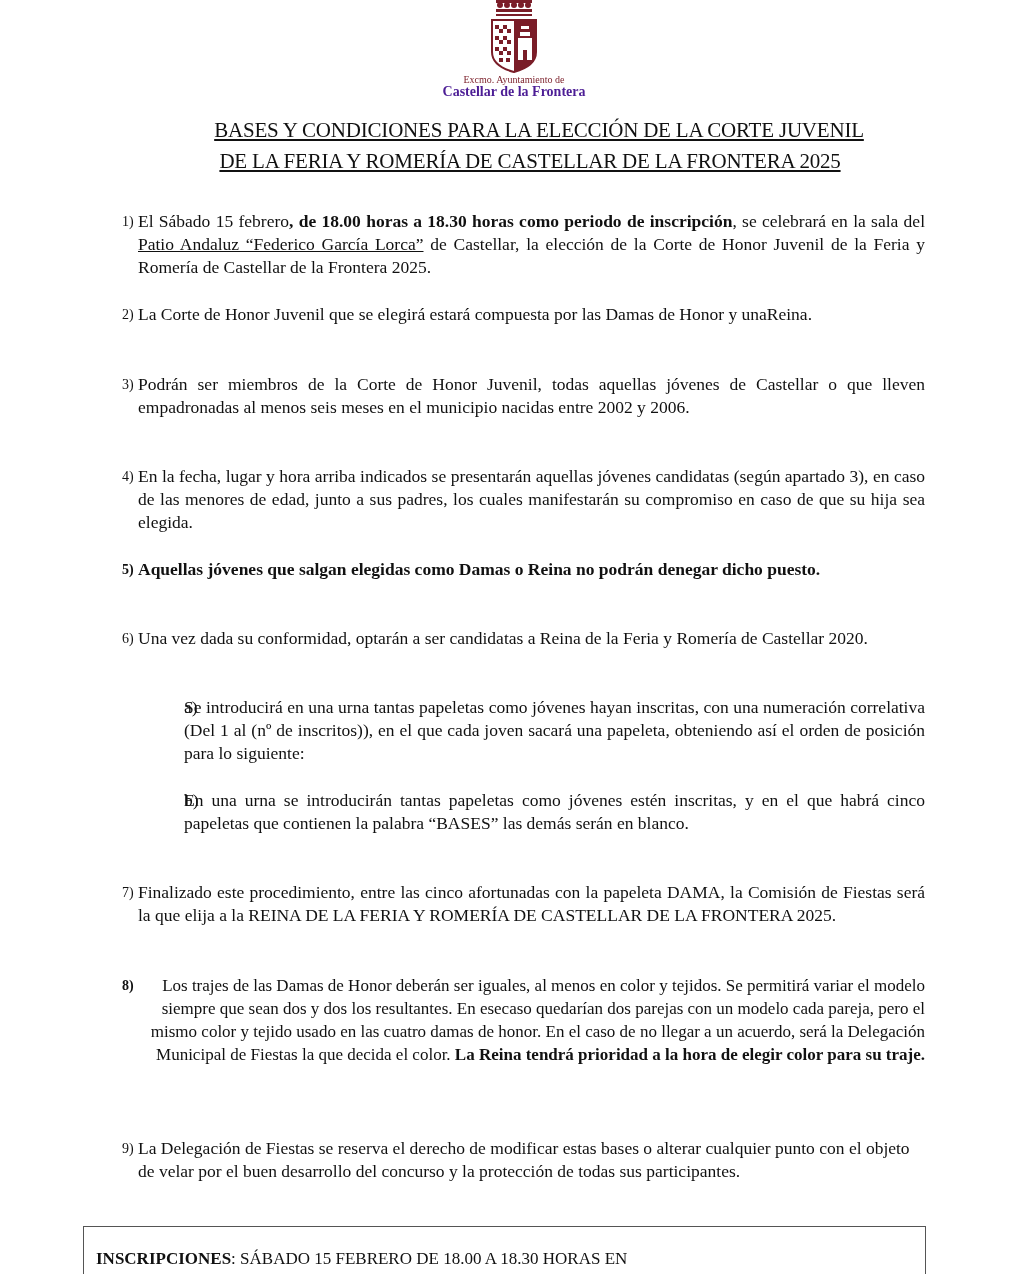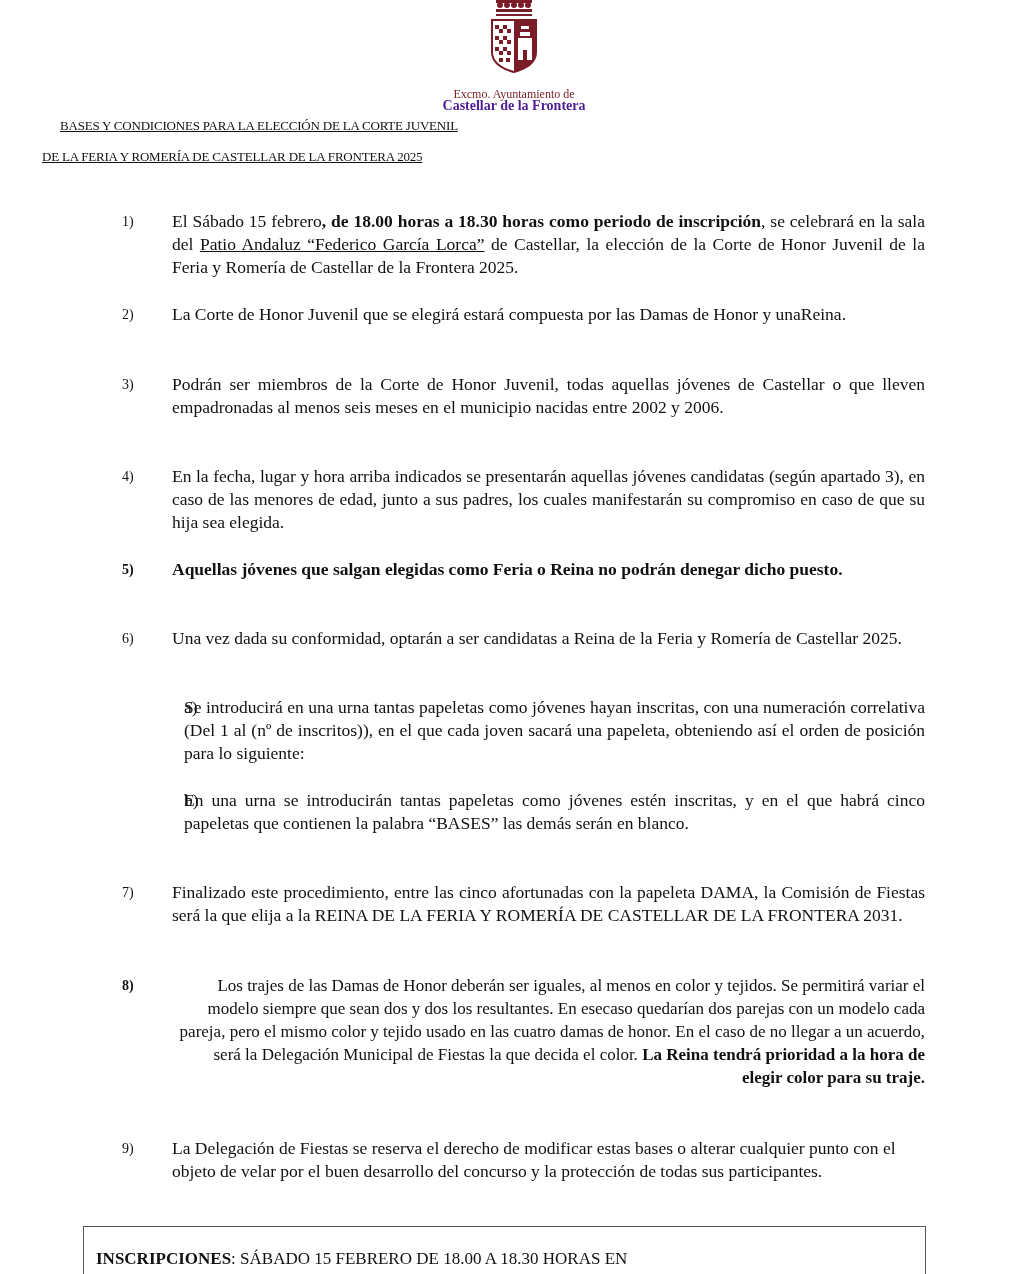--- a/index.html
+++ b/index.html
@@ -3,30 +3,30 @@
 <meta charset="utf-8">
 <style>
   html, body { margin: 0; padding: 0; background: #ffffff; }
   body {
     width: 1018px; height: 1274px; overflow: hidden; position: relative;
     font-family: "Liberation Serif", "DejaVu Serif", serif;
     color: #111;
   }
   .logo { position: absolute; left: 438px; top: 0; width: 152px; height: 100px; text-align: center; }
   .logo svg { display: block; margin: 0 auto; }
-  .logo .sub { font-size: 12px; color: #7a1d28; margin-top: 16px; line-height: 8px; }
+  .logo .sub { font-size: 10px; color: #7a1d28; margin-top: 2px; line-height: 8px; }
   .logo .name { font-size: 14px; font-weight: bold; color: #4c1d95; line-height: 15px; }
 
-  .title { position: absolute; left: 0; width: 1018px; text-align: left; font-size: 13px; text-decoration: underline; letter-spacing: -0.2px; }
+  .title { position: absolute; left: 0; width: 1018px; text-align: center; font-size: 21px; text-decoration: underline; letter-spacing: -0.2px; }
   .title.t1 { top: 118px; padding-left: 60px; box-sizing: border-box; width: 1018px; }
   .title.t2 { top: 149px; padding-left: 42px; box-sizing: border-box; }
 
   .item { position: absolute; left: 122px; width: 803px; font-size: 17.5px; line-height: 23px; }
   .item .num { position: absolute; left: 0; top: 0; font-size: 14px; width: 26px; }
-  .item .txt { margin-left: 50px; text-align: justify; }
+  .item .txt { margin-left: 16px; text-align: justify; }
   .item.bold .txt { font-weight: bold; }
   .sub-item { position: absolute; left: 184px; width: 741px; font-size: 17.5px; line-height: 23px; }
   .sub-item .num { position: absolute; left: 0; top: 0; }
   .sub-item .txt { text-align: justify; }
   .u { text-decoration: underline; }
   b { font-weight: bold; }
   .item8 .txt { text-align: right; font-size: 17px; }
 
   .box {
     position: absolute; left: 83px; top: 1226px; width: 843px; height: 60px;
@@ -96,41 +96,41 @@
   <div class="txt">Podrán ser miembros de la Corte de Honor Juvenil, todas aquellas jóvenes de Castellar o que lleven empadronadas al menos seis meses en el municipio nacidas entre 2002 y 2006.</div>
 </div>
 
 <div class="item" style="top:465px">
   <span class="num">4)</span>
   <div class="txt">En la fecha, lugar y hora arriba indicados se presentarán aquellas jóvenes candidatas (según apartado 3), en caso de las menores de edad, junto a sus padres, los cuales manifestarán su compromiso en caso de que su hija sea elegida.</div>
 </div>
 
 <div class="item bold" style="top:558px">
   <span class="num" style="font-weight:bold">5)</span>
-  <div class="txt">Aquellas jóvenes que salgan elegidas como Feria o Reina no podrán denegar dicho puesto.</div>
+  <div class="txt">Aquellas jóvenes que salgan elegidas como Damas o Reina no podrán denegar dicho puesto.</div>
 </div>
 
 <div class="item" style="top:627px">
   <span class="num">6)</span>
-  <div class="txt">Una vez dada su conformidad, optarán a ser candidatas a Reina de la Feria y Romería de Castellar 2025.</div>
+  <div class="txt">Una vez dada su conformidad, optarán a ser candidatas a Reina de la Feria y Romería de Castellar 2020.</div>
 </div>
 
 <div class="sub-item" style="top:696px">
   <span class="num">a)</span>
   <div class="txt">Se introducirá en una urna tantas papeletas como  jóvenes  hayan  inscritas,  con una numeración correlativa (Del 1 al (nº de inscritos)), en el que cada joven sacará una papeleta, obteniendo así el orden de posición para lo siguiente:</div>
 </div>
 
 <div class="sub-item" style="top:789px">
   <span class="num">b)</span>
   <div class="txt">En una urna se introducirán tantas papeletas como jóvenes estén inscritas, y en el que habrá cinco papeletas que contienen la palabra “BASES” las demás serán en blanco.</div>
 </div>
 
 <div class="item" style="top:881px">
   <span class="num">7)</span>
-  <div class="txt">Finalizado este procedimiento, entre las cinco afortunadas con la papeleta DAMA, la Comisión de Fiestas será la que elija a la REINA DE LA FERIA Y ROMERÍA DE CASTELLAR DE LA FRONTERA 2031.</div>
+  <div class="txt">Finalizado este procedimiento, entre las cinco afortunadas con la papeleta DAMA, la Comisión de Fiestas será la que elija a la REINA DE LA FERIA Y ROMERÍA DE CASTELLAR DE LA FRONTERA 2025.</div>
 </div>
 
 <div class="item item8" style="top:974px">
   <span class="num" style="font-weight:bold">8)</span>
   <div class="txt"><span> Los trajes de las Damas de Honor deberán ser iguales, al menos en color y tejidos. Se permitirá variar el modelo siempre que sean dos y dos los resultantes. En esecaso quedarían dos parejas con un modelo cada pareja, pero el mismo color y tejido usado en las cuatro damas de honor. En el caso de no llegar a un acuerdo, será la Delegación Municipal de Fiestas la que decida el color. </span><b>La Reina tendrá prioridad a la hora de elegir color para su traje.</b></div>
 </div>
 
 <div class="item" style="top:1137px">
   <span class="num">9)</span>
   <div class="txt" style="text-align:left">La Delegación de Fiestas se reserva el derecho de modificar estas bases o alterar cualquier punto con el objeto de velar por el buen desarrollo del concurso y la protección de todas sus participantes.</div>

